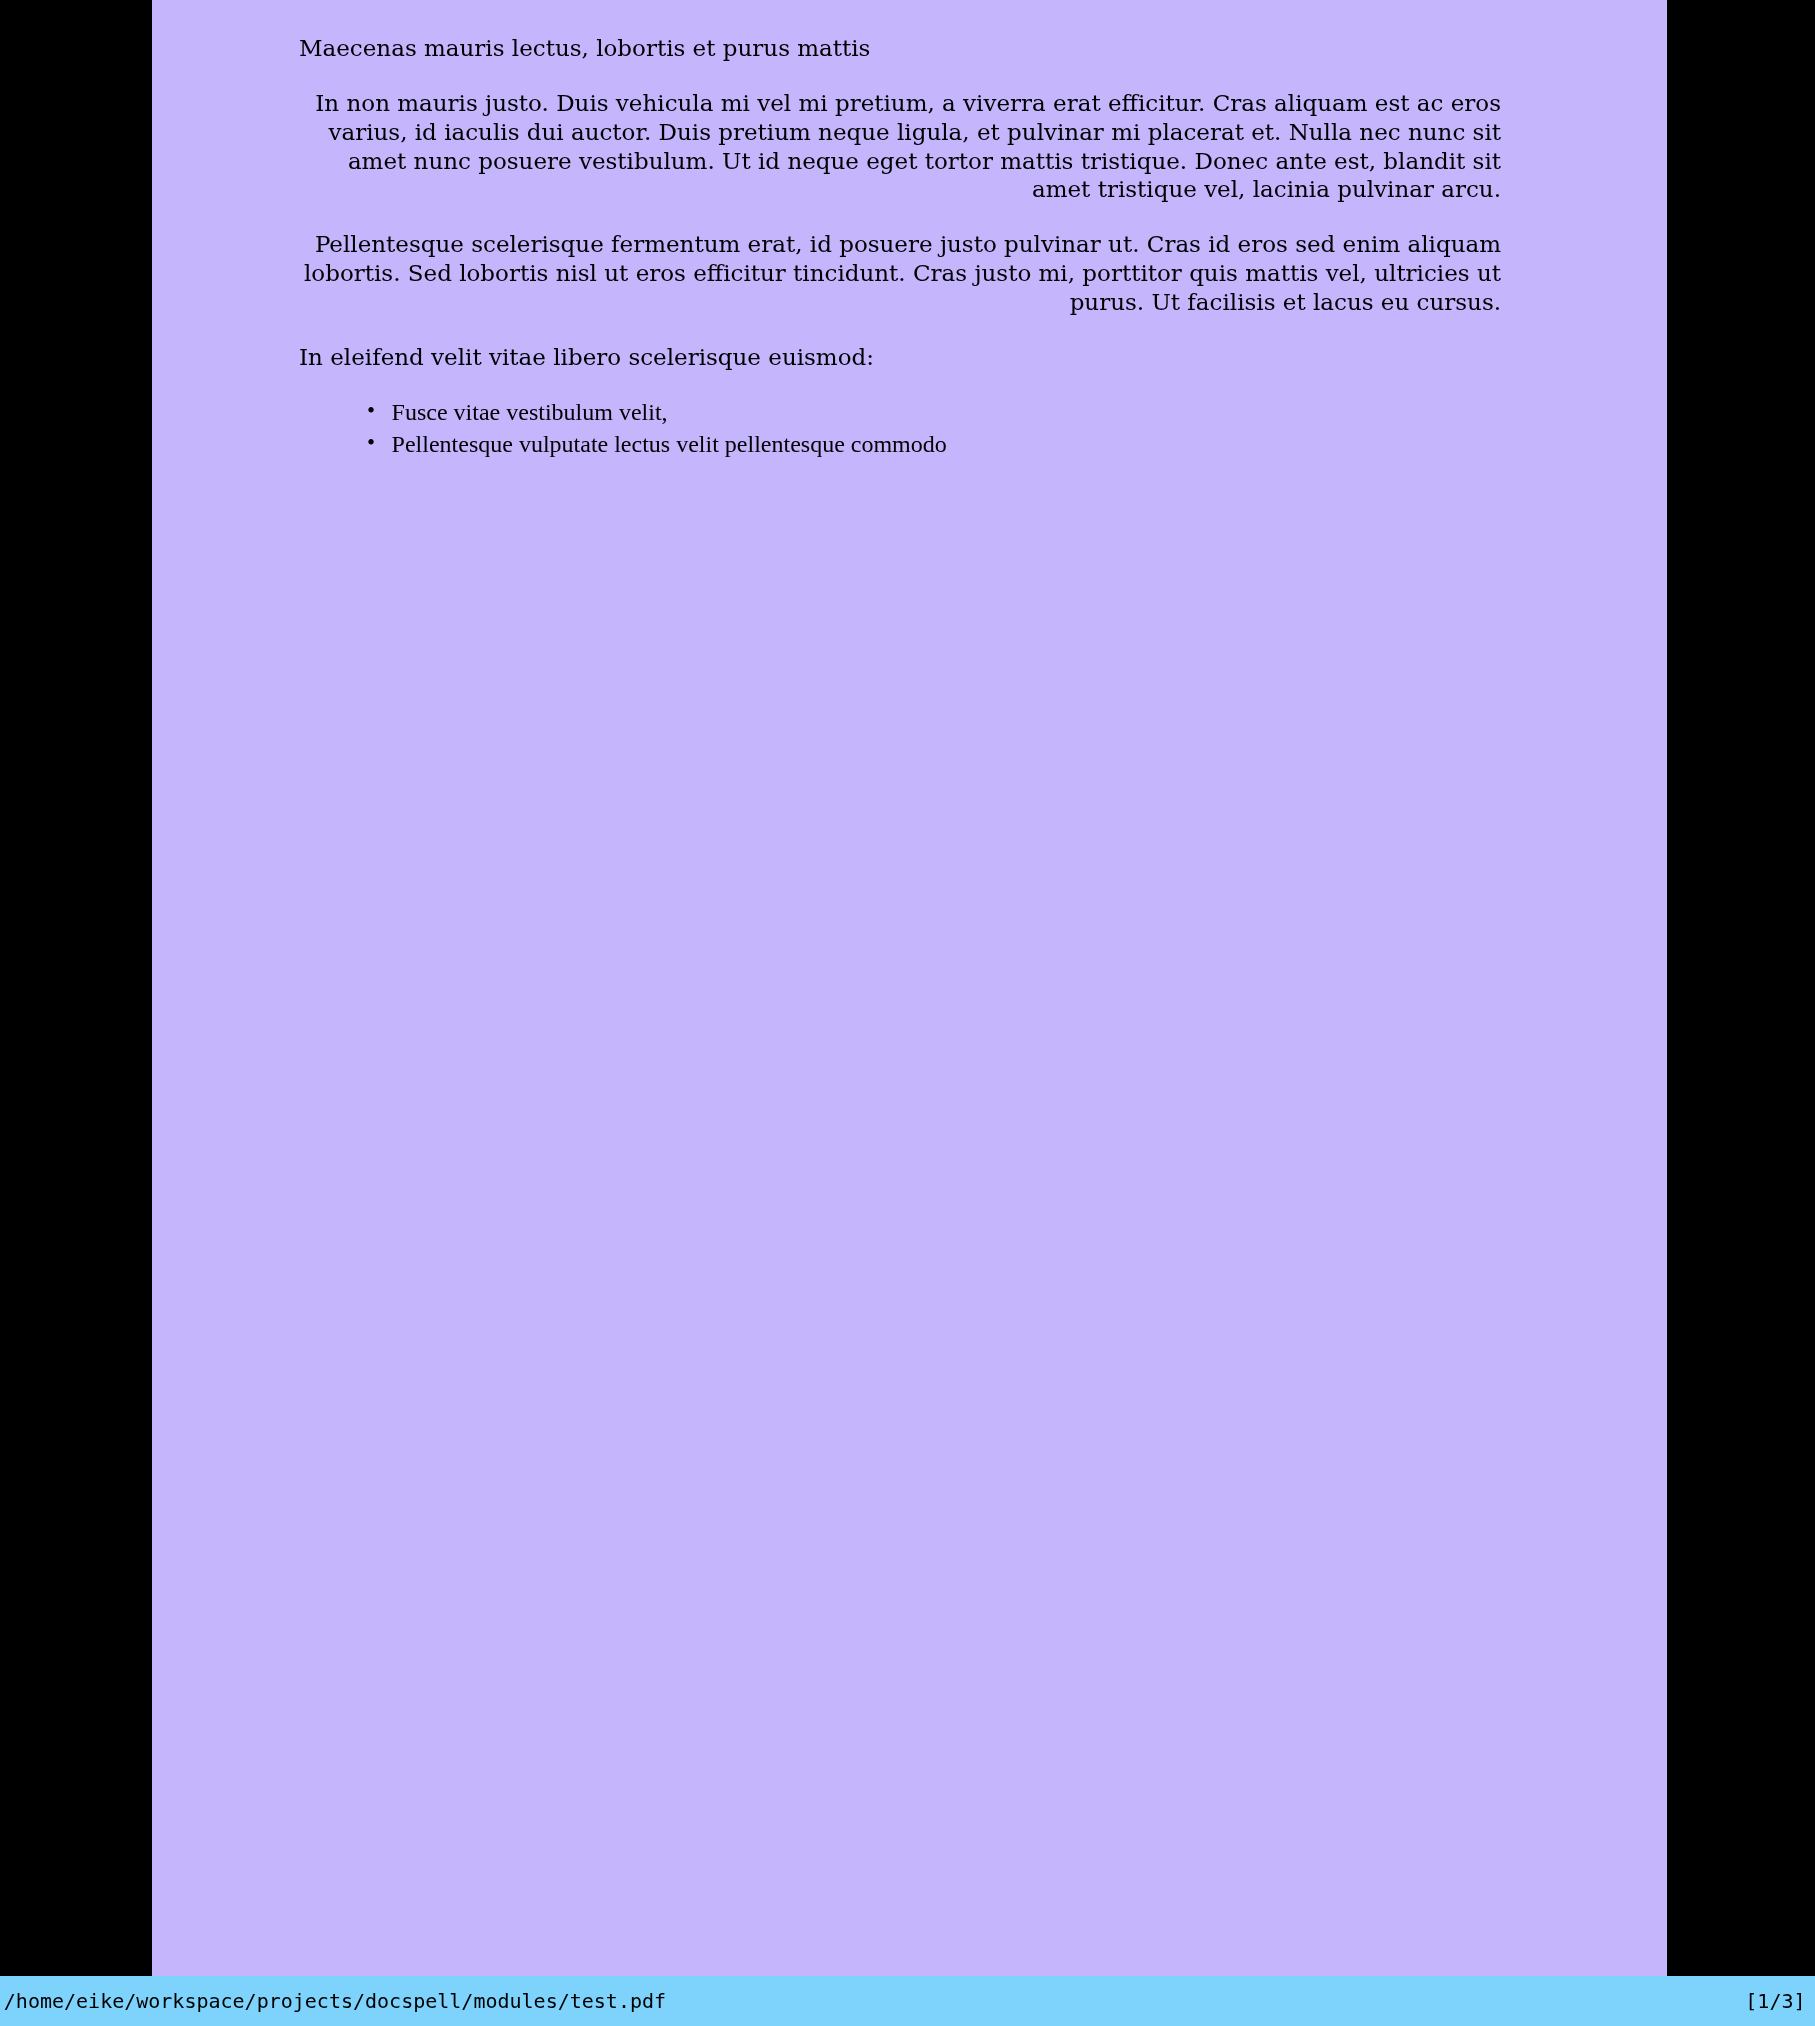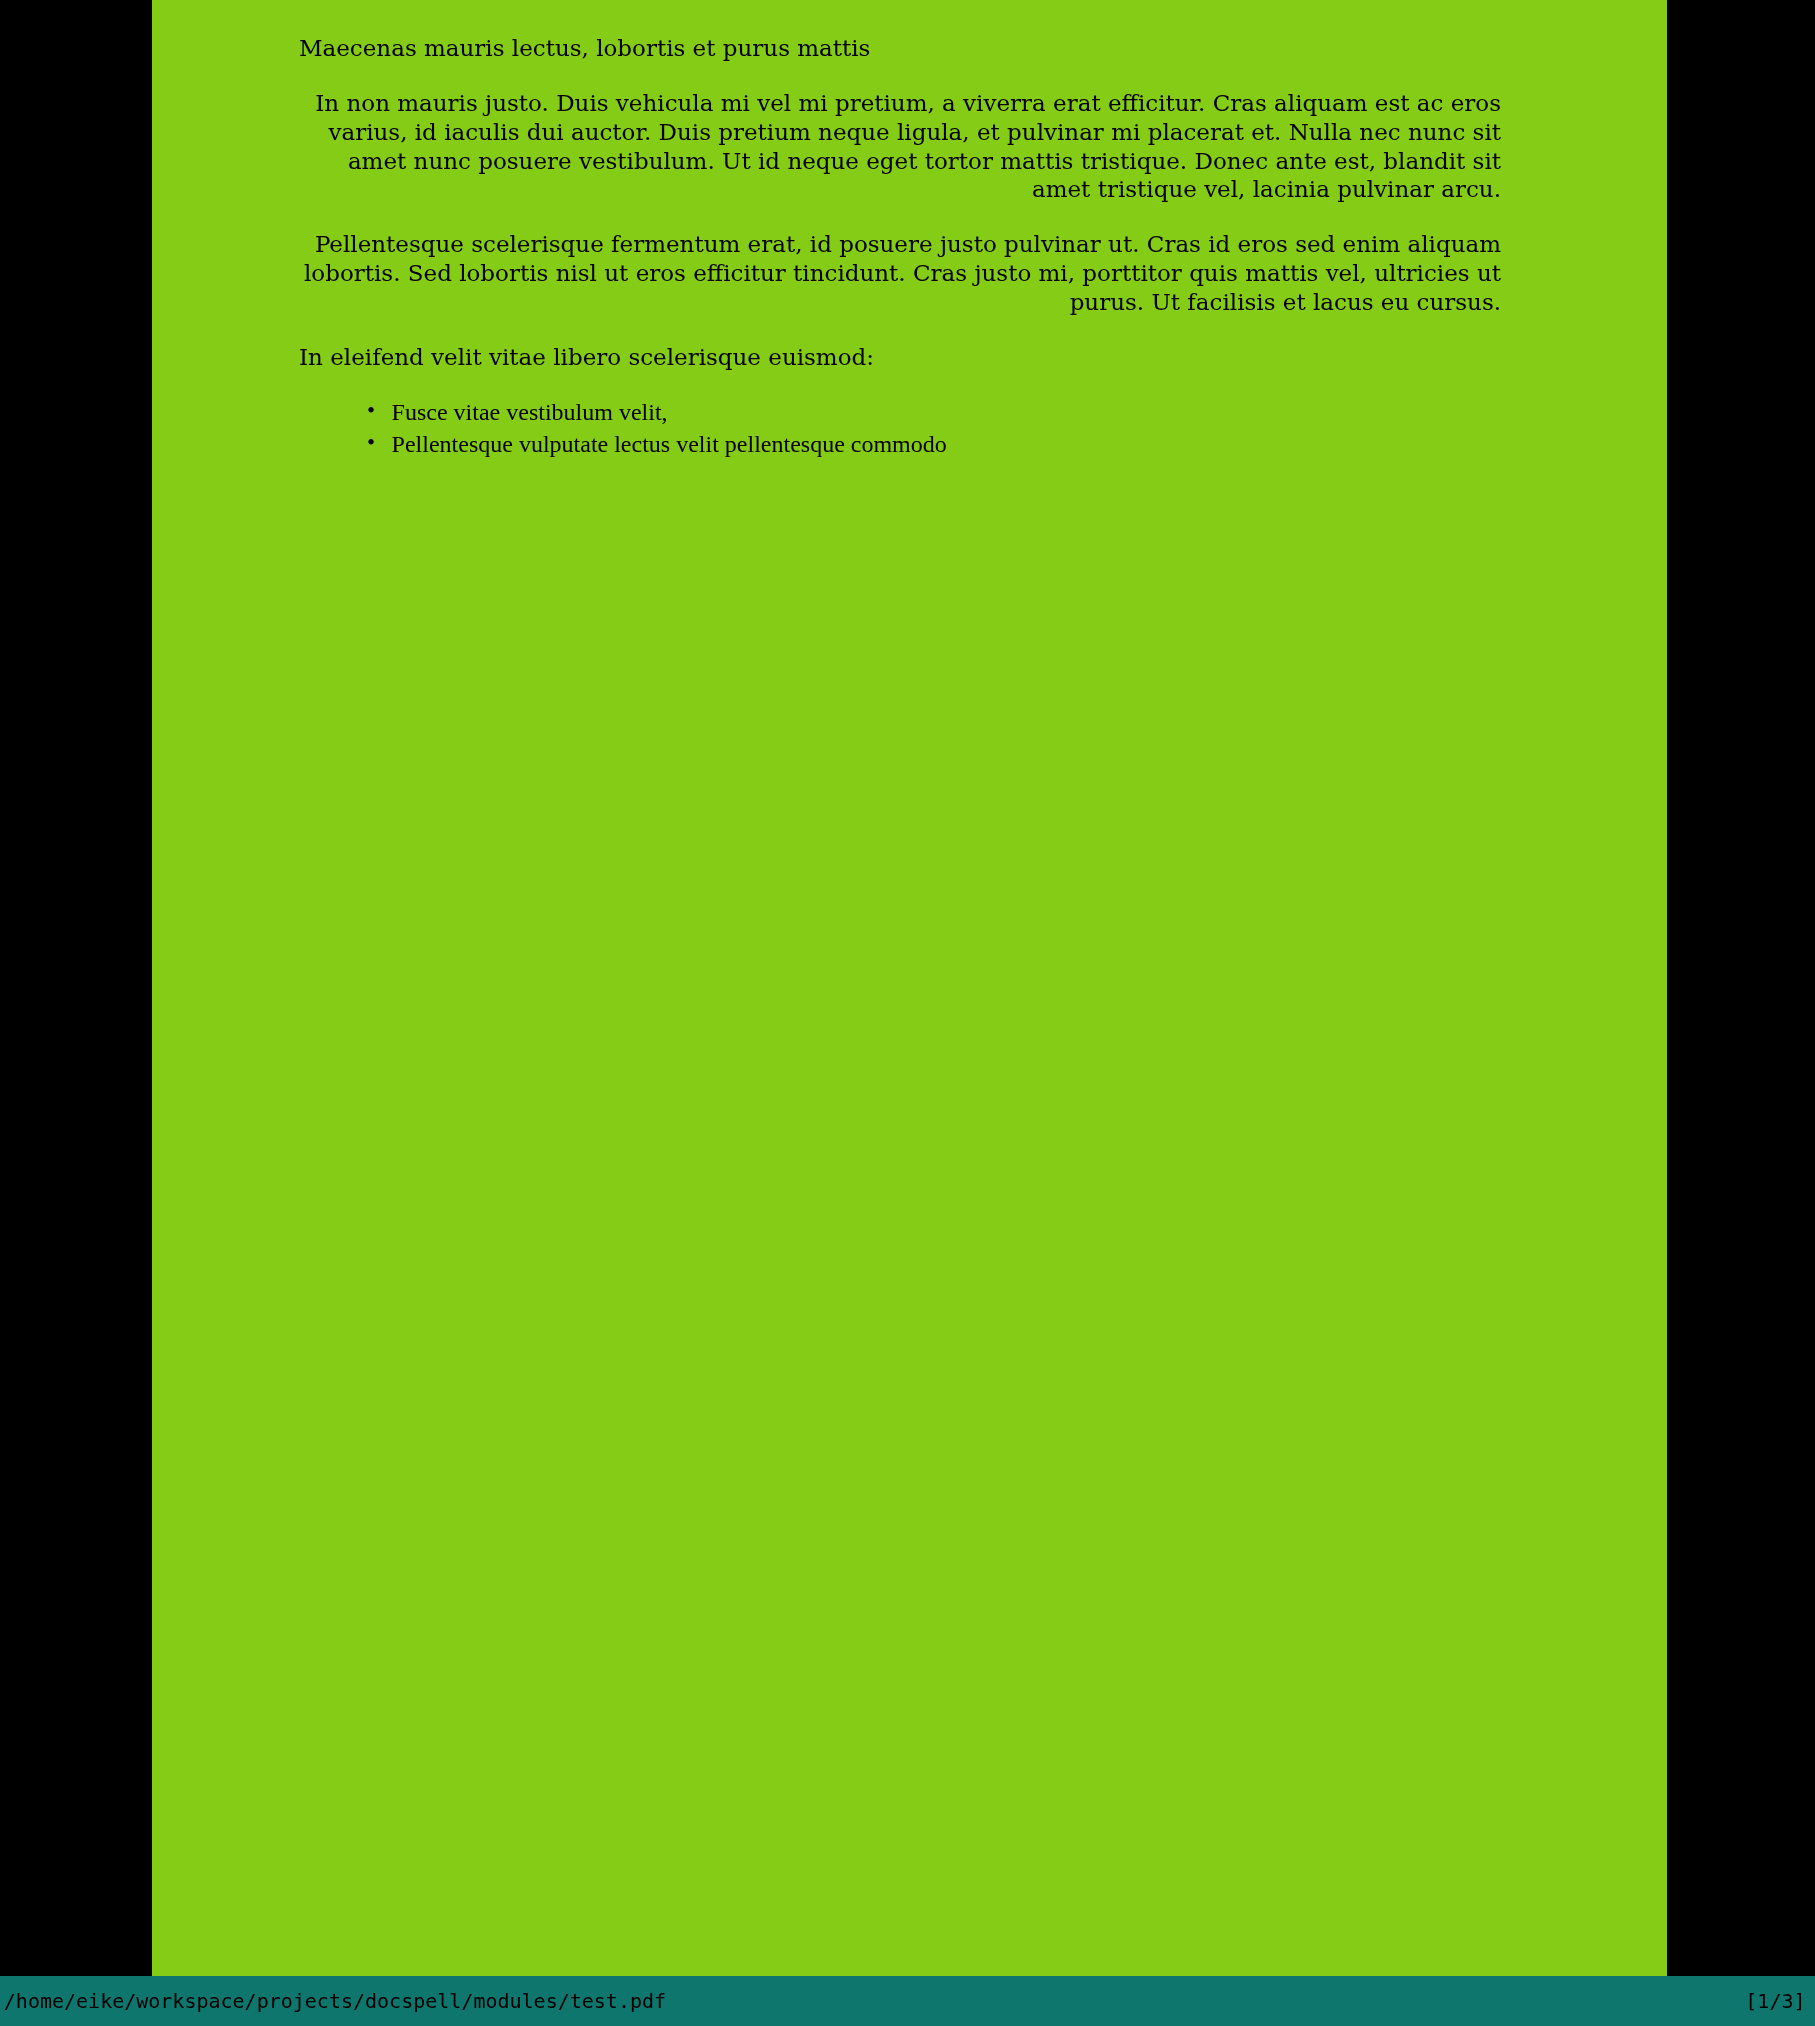--- a/index.html
+++ b/index.html
@@ -25,21 +25,21 @@
     background: #000000;
   }
 
   
   #page {
     position: absolute;
     left: 152px;
     top: 0px;
     width: 1515px;
     height: 1976px;
-    background: #84cc16;
+    background: #c4b5fd;
   }
 
   #page-content {
     padding: 34px 0 0 147px;
     width: 1221px;
     box-sizing: content-box;
   }
 
   .para {
     font-family: "DejaVu Serif", serif;
@@ -77,21 +77,21 @@
     line-height: 1.32;
   }
 
   
   #statusbar {
     position: absolute;
     left: 0;
     bottom: 0;
     width: 1815px;
     height: 50px;
-    background: #0f766e;
+    background: #7dd3fc;
     color: #000000;
     font-family: "DejaVu Sans Mono", monospace;
     font-size: 20px;
     line-height: 50px;
     display: flex;
     justify-content: space-between;
     align-items: center;
     box-sizing: border-box;
     padding: 0 5.7px 0 3.8px;
     white-space: nowrap;

